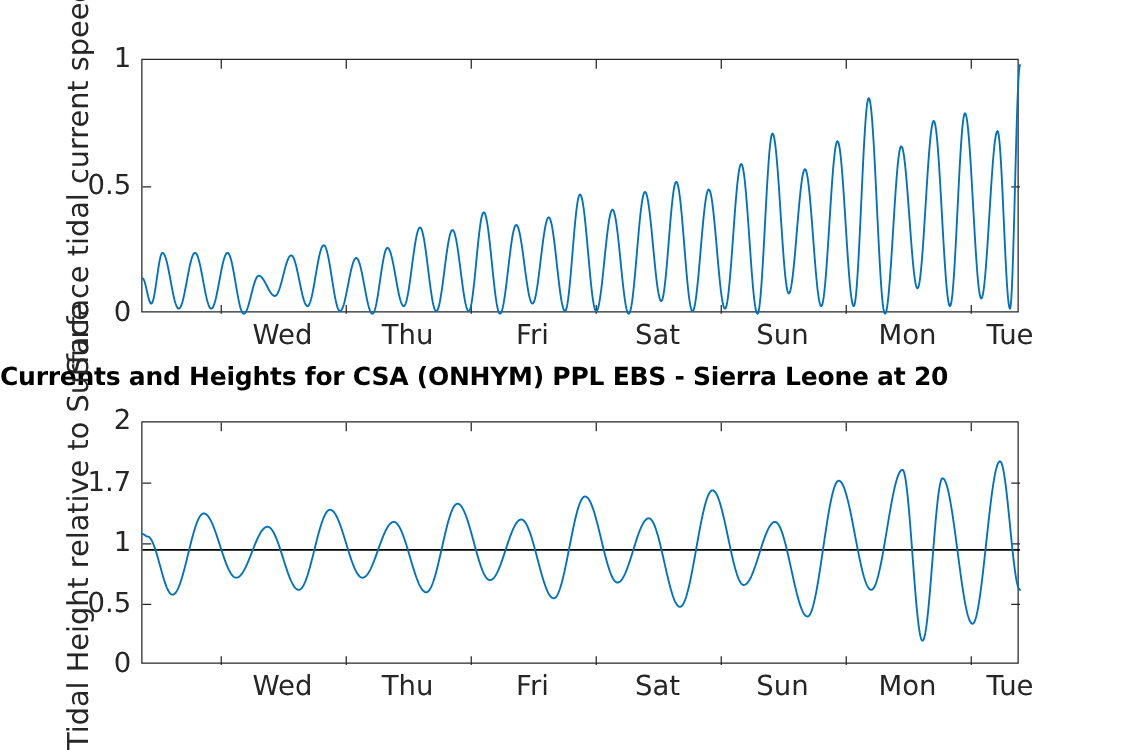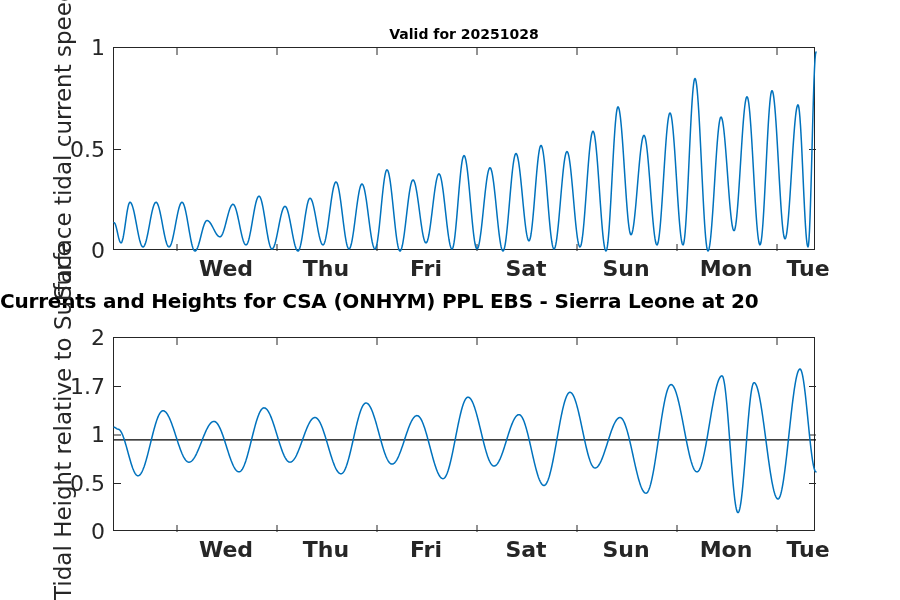--- a/index.html
+++ b/index.html
@@ -115,37 +115,35 @@
   #yticks-bottom { top: 337px; height: 194px; }
 
   .xtick {
     position: absolute;
     text-align: center;
     font-family: "DejaVu Sans", sans-serif;
     font-size: 22px;
     color: #262626;
     transform: translateX(-50%);
     white-space: nowrap;
-    font-weight: bold;
   }
   .xtick-row {
     position: absolute;
     left: 0;
     width: 900px;
     height: 30px;
   }
   #xticks-top { top: 256px; }
   #xticks-bottom { top: 537px; }
 </style>
 </head>
 <body>
 
 <div id="figure">
 
-  <div id="subtitle">Valid for 20251028</div>
 
   <div class="ylabel" id="ylabel-top">Surface tidal current speed, kn</div>
 
   <div class="ytick-col" id="yticks-top">
       <div class="ytick" style="top: 203px;">0</div>
       <div class="ytick" style="top: 101.5px;">0.5</div>
       <div class="ytick" style="top: 0px;">1</div>
     </div>
 
   <div class="axes" id="axes-top">

